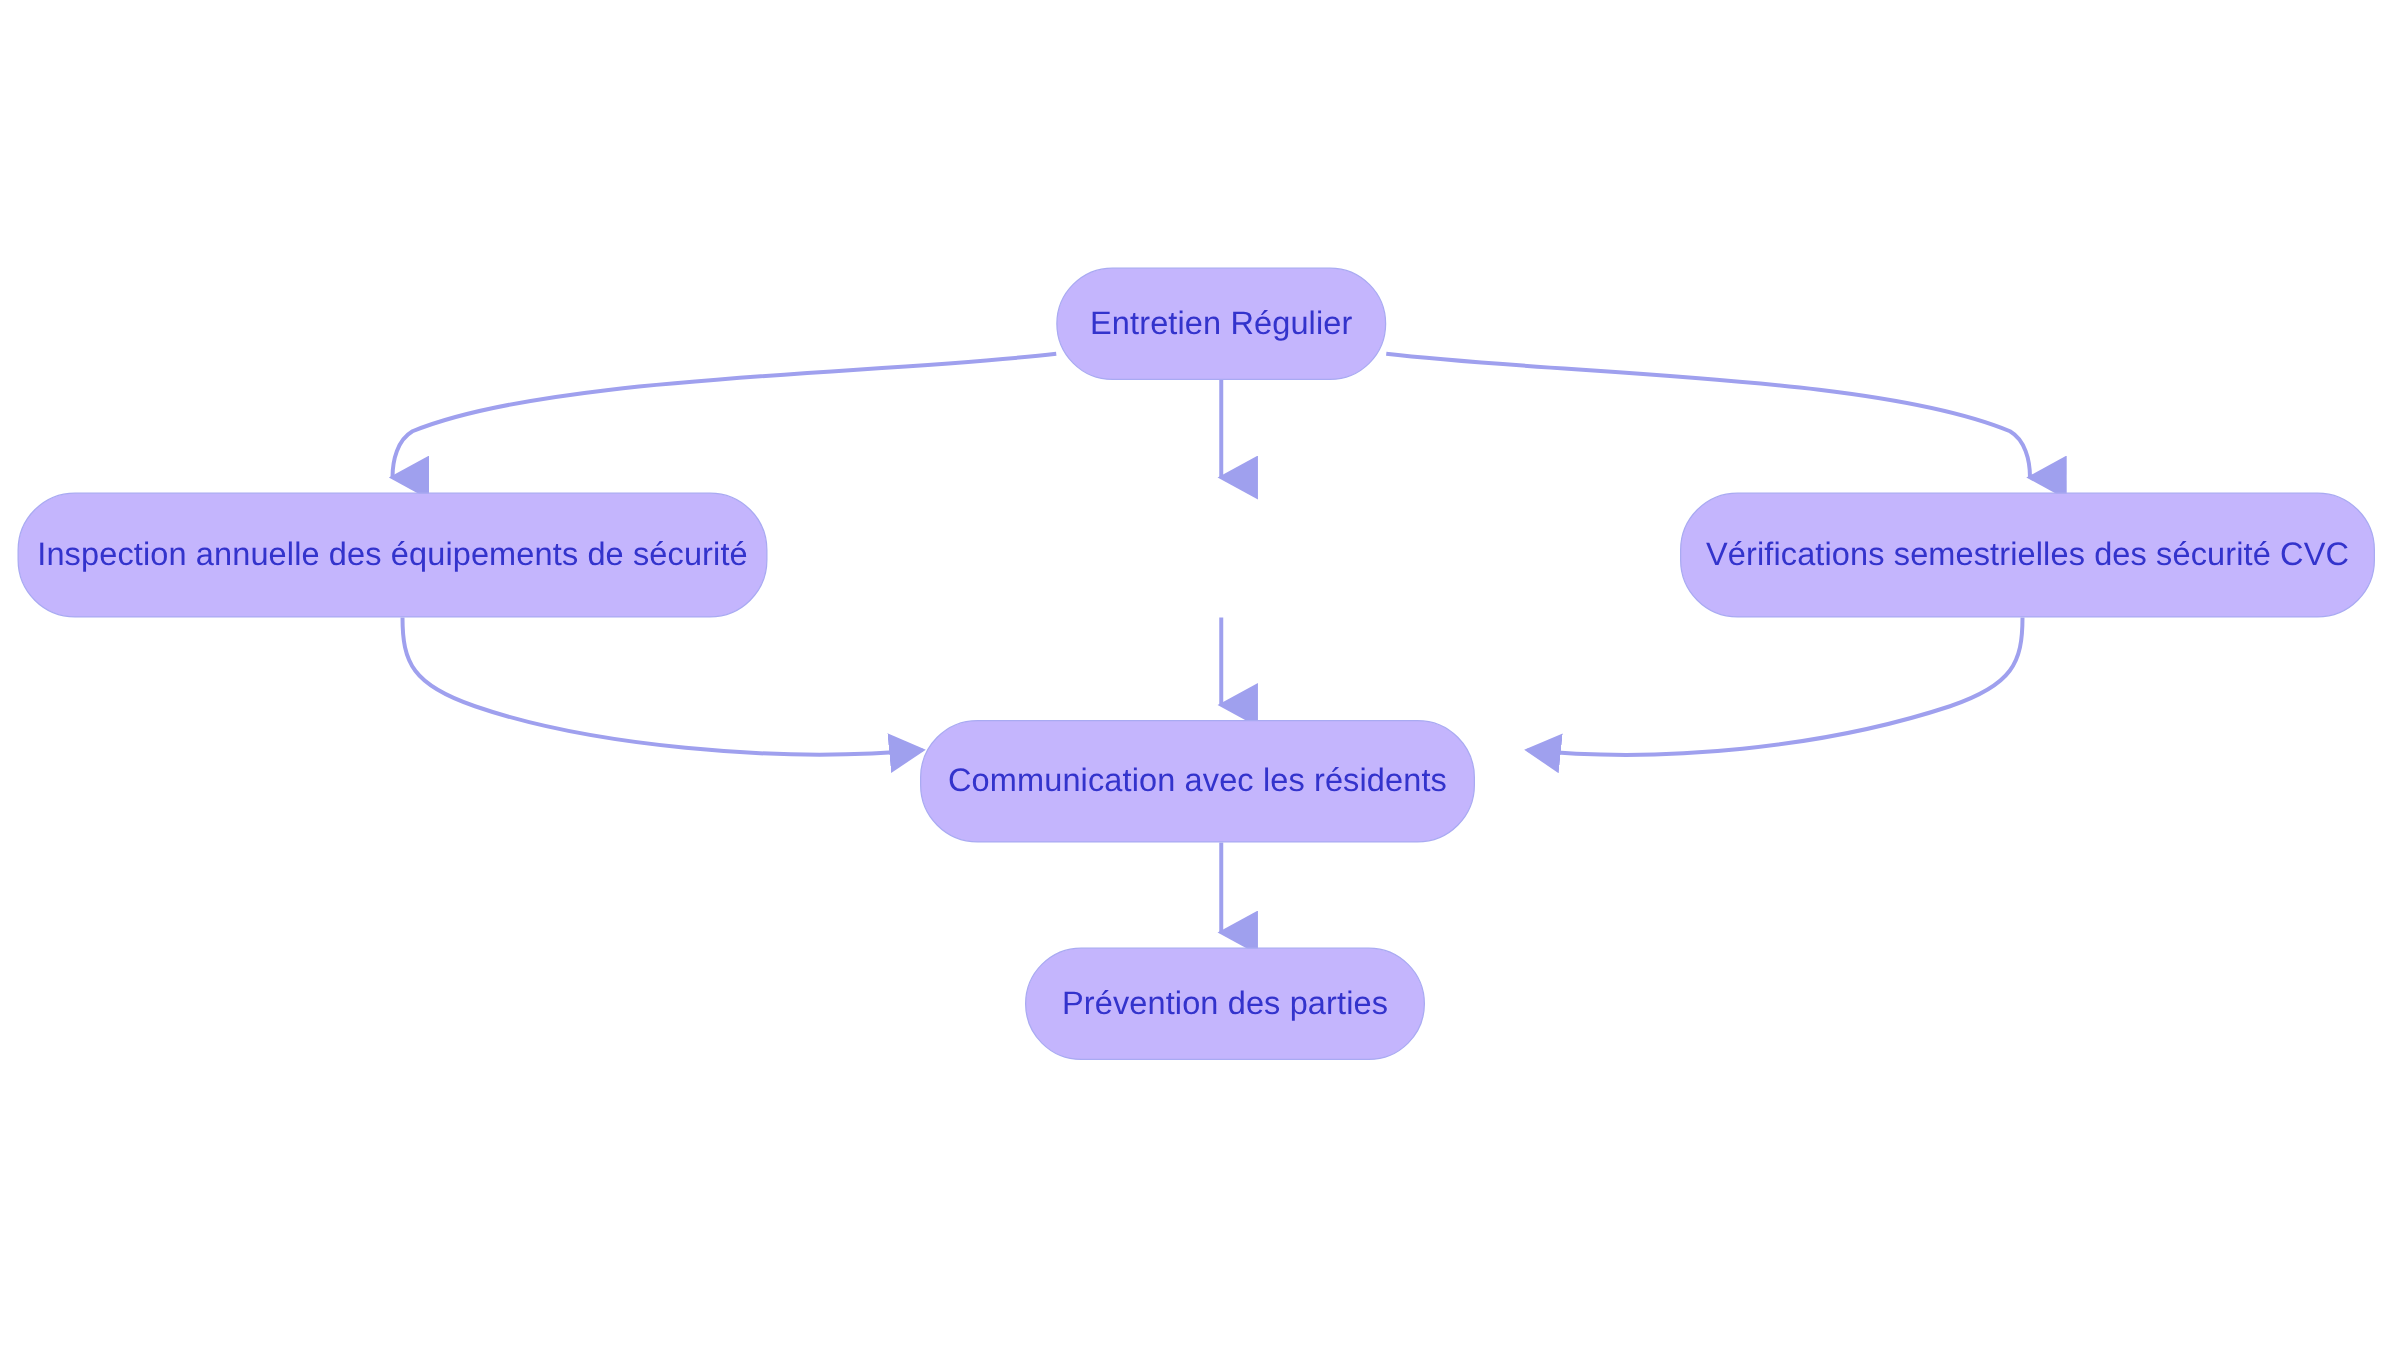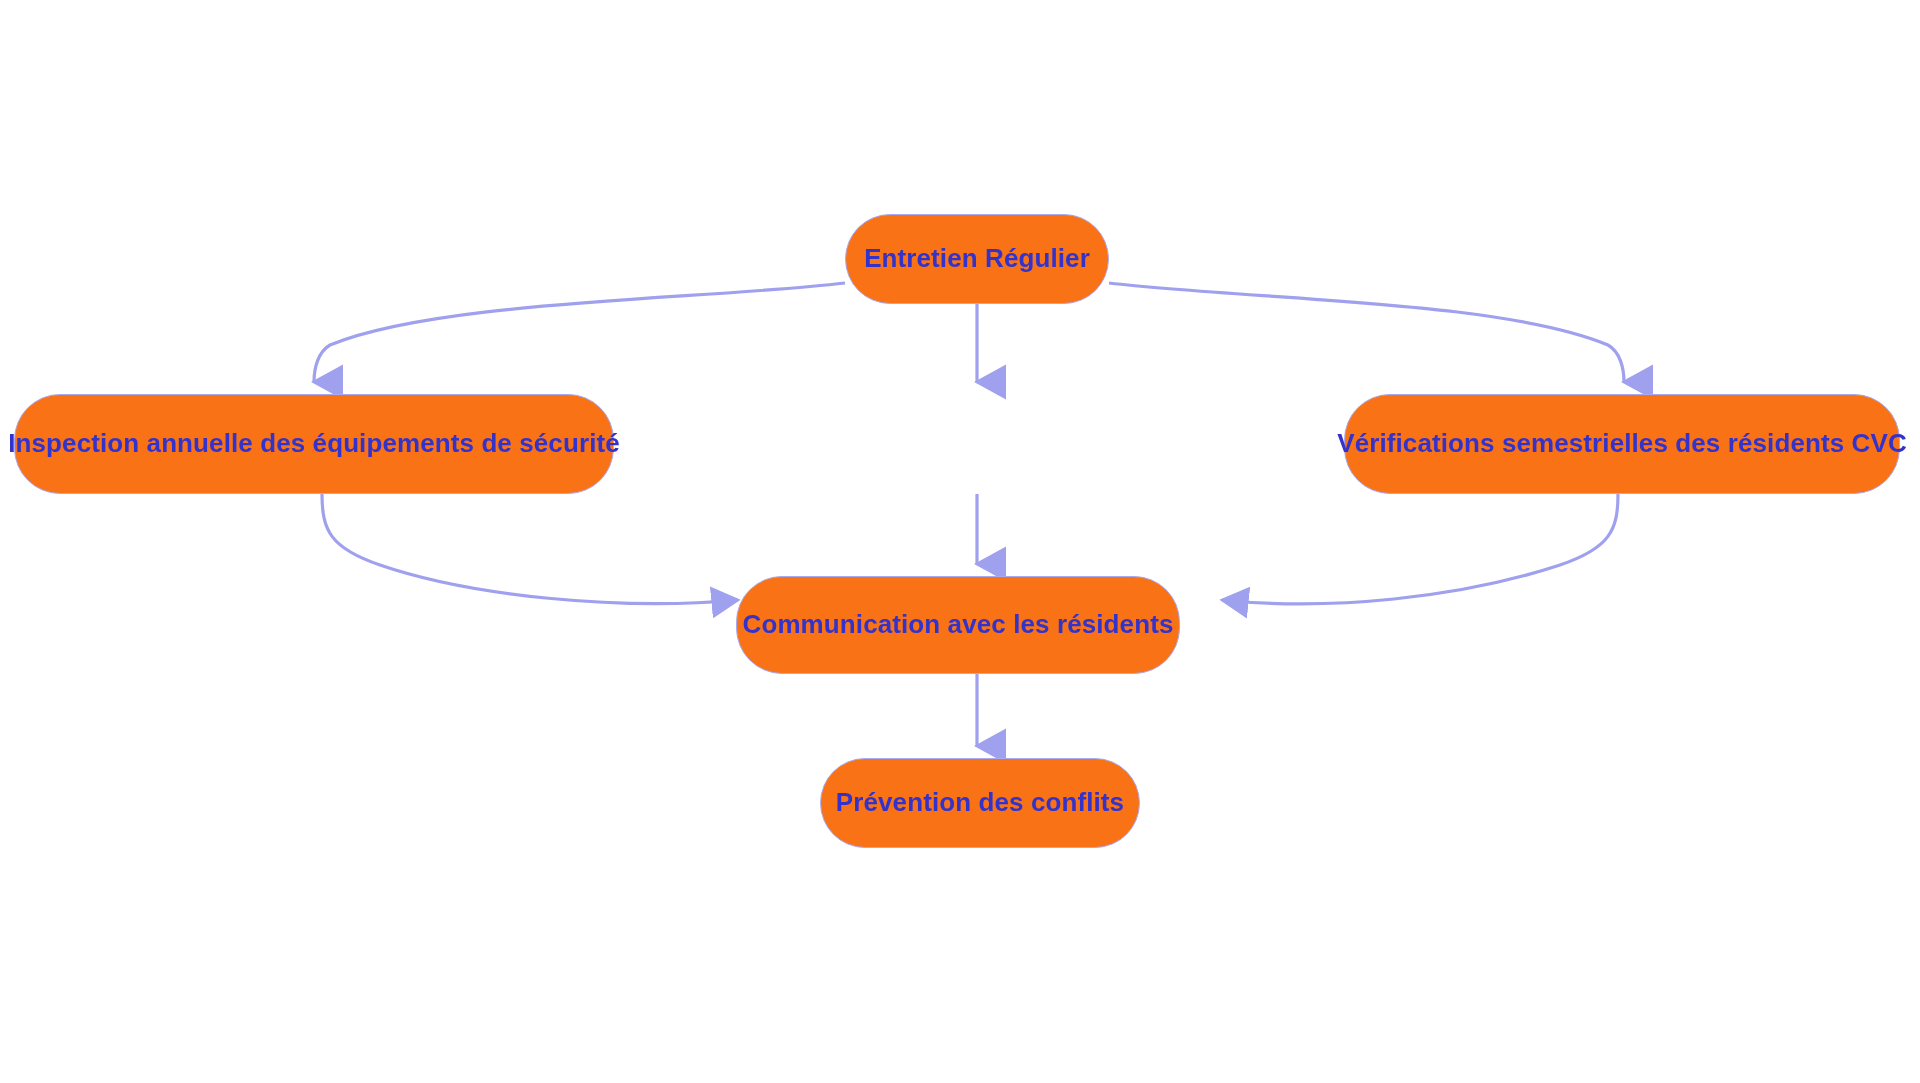--- a/index.html
+++ b/index.html
@@ -20,30 +20,30 @@
   #edge-layer {
     position: absolute;
     left: 0;
     top: 0;
     width: 1920px;
     height: 1083px;
   }
   .node {
     position: absolute;
     box-sizing: border-box;
-    background: #f97316;
+    background: #c4b5fd;
     border: 1.6px solid #a9aaf2;
     border-radius: 46px;
     display: flex;
     align-items: center;
     justify-content: center;
     text-align: center;
     color: #3333cc;
     font-size: 26px;
-    font-weight: 700;
+    font-weight: 400;
     letter-spacing: 0.1px;
     line-height: 1.2;
     padding: 0 26px;
     white-space: nowrap;
     z-index: 2;
   }
   .node-label {
     display: block;
   }
 </style>
@@ -80,24 +80,24 @@
   <div class="node" style="left:845px; top:214px; width:264px; height:90px;">
     <span class="node-label">Entretien Régulier</span>
   </div>
 
   <div class="node" style="left:14px; top:394px; width:600px; height:100px;">
     <span class="node-label">Inspection annuelle des équipements de sécurité</span>
   </div>
 
 
   <div class="node" style="left:1344px; top:394px; width:556px; height:100px;">
-    <span class="node-label">Vérifications semestrielles des résidents CVC</span>
+    <span class="node-label">Vérifications semestrielles des sécurité CVC</span>
   </div>
 
   <div class="node" style="left:736px; top:576px; width:444px; height:98px;">
     <span class="node-label">Communication avec les résidents</span>
   </div>
 
   <div class="node" style="left:820px; top:758px; width:320px; height:90px;">
-    <span class="node-label">Prévention des conflits</span>
+    <span class="node-label">Prévention des parties</span>
   </div>
 
 </div>
 
 </body></html>

